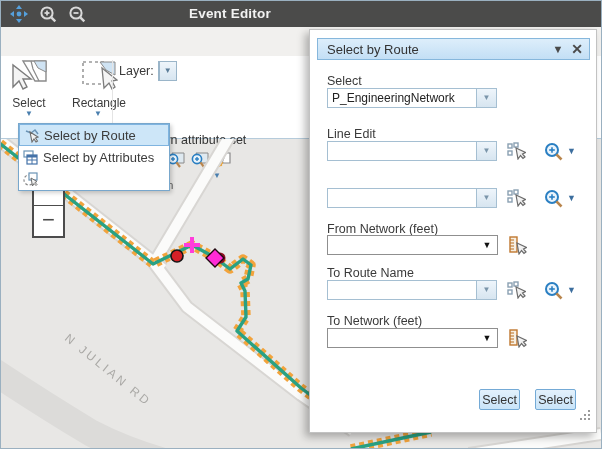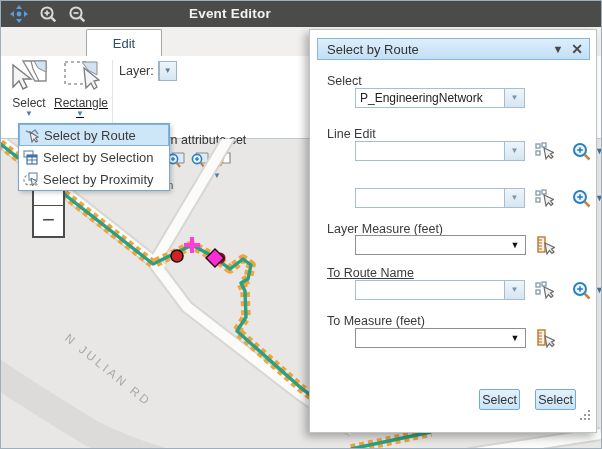--- a/index.html
+++ b/index.html
@@ -45,21 +45,21 @@
   .mitem.hl{background:#cde6f8;border:1px solid #7fb4e0;}
   .mitem .mico{width:17px;height:16px;margin-right:4px;display:flex;align-items:center;justify-content:center;}
   
   .panel{position:absolute;left:308px;top:28px;width:288px;height:404px;background:#fff;border:1px solid #c2c2c2;box-sizing:border-box;box-shadow:-4px 4px 8px rgba(0,0,0,.28);z-index:40;}
   .phead{position:absolute;left:7px;top:8px;width:273px;height:22px;background:linear-gradient(#ddeefb,#c3dff5);border:1px solid #86b7dc;box-sizing:border-box;display:flex;align-items:center;}
   .phead .ptitle{font-size:13px;color:#333;margin-left:9px;flex:1;}
   .phead .pico{color:#4a4a4a;margin-right:8px;cursor:pointer;font-size:11px;}
   .phead .pico.x{font-size:14px;font-weight:bold;margin-right:6px;}
   .flabel{position:absolute;left:17px;font-size:12.5px;color:#3a3a3a;}
   .frow{position:absolute;left:17px;display:flex;align-items:center;}
-  .combo{display:flex;border:1px solid #a5bfd2;height:20px;background:#fff;box-sizing:border-box;margin-left:28px;}
+  .combo{display:flex;border:1px solid #a5bfd2;height:20px;background:#fff;box-sizing:border-box;}
   .combo input{border:none;outline:none;height:100%;padding:0 4px;font-size:12px;font-family:"Liberation Sans",sans-serif;color:#222;background:transparent;}
   .combo .btn{width:19px;background:linear-gradient(#eef5fb,#d7e5f0);border-left:1px solid #a5bfd2;color:#7a95aa;font-size:8px;text-align:center;line-height:18px;cursor:pointer;}
   .combo.measure{border:1px solid #8f8f8f;}
   .combo.measure .arrow{width:20px;text-align:center;color:#111;font-size:9px;line-height:19px;cursor:pointer;}
   .tool{margin-left:10px;cursor:pointer;display:flex;align-items:center;}
   .mag-drop{color:#3c6e9e;font-size:9px;margin-left:3px;cursor:pointer;}
   .pbtn{position:absolute;top:359px;width:41px;height:21px;background:linear-gradient(#e3f1fc,#c9e4f8);border:1px solid #74aad6;border-radius:2px;font-size:12.5px;color:#333;text-align:center;line-height:20px;cursor:pointer;box-sizing:border-box;}
   .grip{position:absolute;right:6px;bottom:12px;width:10px;height:10px;}
   .grip i{position:absolute;width:2px;height:2px;background:#9a9a9a;}
 </style>
@@ -93,37 +93,36 @@
         <circle cx="8" cy="8" r="5.6" fill="none" stroke="#d9d9d9" stroke-width="2"></circle>
         <line x1="5.5" y1="8" x2="10.5" y2="8" stroke="#d9d9d9" stroke-width="1.8"></line>
         <line x1="12.3" y1="12.3" x2="16.3" y2="16.3" stroke="#d9d9d9" stroke-width="2.4"></line>
       </svg>
     </span>
     <span class="title">Event Editor</span>
   </div>
 
   <div class="tabbar">
     <div class="tab map">Map</div>
-    <div class="tab edit">Edit</div>
   </div>
 
   <div class="ribbon">
     <div class="bigbtn" style="left:2px;">
       <span>
         <svg width="40" height="32" viewBox="0 0 40 32">
           <polygon points="14,2 37,2 37,22 26,22" fill="#ffffff" stroke="#8a8a8a" stroke-width="1.4"></polygon>
           <polygon points="25,2 37,2 37,13 29,9" fill="#cfe3f3" stroke="#8a8a8a" stroke-width="1"></polygon>
           <path d="M22,2 L24,10 L30,22" fill="none" stroke="#8a8a8a" stroke-width="1.2"></path>
           <path d="M4,6 L4,28 L10,22 L14,30 L18,28 L14,20 L22,20 Z" fill="#f4f4f4" stroke="#7c7c7c" stroke-width="1.4"></path>
         </svg>
       </span>
       <div class="lbl">Select</div>
       <div class="drop">▼</div>
     </div>
-    <div class="bigbtn" style="left:53px;text-decoration:underline;">
+    <div class="bigbtn" style="left:71px;">
       <span>
         <svg width="40" height="32" viewBox="0 0 40 32">
           <rect x="5" y="3" width="22" height="22" fill="none" stroke="#9a9a9a" stroke-width="1.6" stroke-dasharray="3 3"></rect>
           <polygon points="22,3 37,3 37,16 28,11" fill="#cfe3f3" stroke="#8a8a8a" stroke-width="1"></polygon>
           <path d="M24,9 L26,29 L31,24 L34,30 L37,28 L34,22 L39,21 Z" fill="#f4f4f4" stroke="#7c7c7c" stroke-width="1.3"></path>
         </svg>
       </span>
       <div class="lbl">Rectangle</div>
       <div class="drop">▼</div>
     </div>
@@ -250,31 +249,30 @@
     <div class="mitem">
       <span class="mico">
         <svg width="15" height="15" viewBox="0 0 15 15">
           <rect x="1" y="1" width="9" height="6" fill="#fff" stroke="#6a93b5" stroke-width="1.2"></rect>
           <rect x="4" y="5" width="10" height="9" fill="#fff" stroke="#4472a8" stroke-width="1.2"></rect>
           <rect x="4" y="5" width="10" height="2.5" fill="#4472a8"></rect>
           <line x1="4" y1="10" x2="14" y2="10" stroke="#4472a8" stroke-width="1"></line>
           <line x1="9" y1="7" x2="9" y2="14" stroke="#4472a8" stroke-width="1"></line>
         </svg>
       </span>
-      <span>Select by Selection</span>
+      <span>Select by Attributes</span>
     </div>
     <div class="mitem">
       <span class="mico">
         <svg width="15" height="15" viewBox="0 0 15 15">
           <circle cx="6" cy="8" r="5" fill="none" stroke="#8a8a8a" stroke-width="1.2" stroke-dasharray="2.5 2"></circle>
           <rect x="6" y="1" width="8" height="7" fill="#fff" stroke="#6a93b5" stroke-width="1.2"></rect>
           <path d="M8,6 L9.5,14 L11,11.5 L13,13.5 L14,12.5 L12,10.5 L14,9.5 Z" fill="#f2f2f2" stroke="#6c6c6c" stroke-width="1"></path>
         </svg>
       </span>
-      <span>Select by Proximity</span>
     </div>
   </div>
 
   <div class="panel">
     <div class="phead">
       <span class="ptitle">Select by Route</span>
       <span class="pico">▼</span>
       <span class="pico x">✕</span>
     </div>
 
@@ -332,41 +330,41 @@
         <svg width="20" height="19" viewBox="0 0 20 19">
           <circle cx="8" cy="8" r="6" fill="#eaf4fc" stroke="#2a7fc2" stroke-width="2"></circle>
           <line x1="5.2" y1="8" x2="10.8" y2="8" stroke="#2a7fc2" stroke-width="1.6"></line>
           <line x1="8" y1="5.2" x2="8" y2="10.8" stroke="#2a7fc2" stroke-width="1.6"></line>
           <line x1="12.4" y1="12.4" x2="17.5" y2="17.5" stroke="#b9854c" stroke-width="2.6"></line>
         </svg>
       </span>
       <span class="mag-drop">▼</span>
     </div>
 
-    <div class="flabel" style="top:192px;">Layer Measure (feet)</div>
+    <div class="flabel" style="top:192px;">From Network (feet)</div>
     <div class="frow" style="top:205px;">
       <div class="combo measure">
         <input style="width: 141px;" value="">
         <div class="arrow">▼</div>
       </div>
       <span class="tool">
         <svg width="19" height="19" viewBox="0 0 19 19">
           <rect x="2" y="1" width="7" height="15" fill="#f7efe2" stroke="#c07830" stroke-width="1.4"></rect>
           <g stroke="#c07830" stroke-width="1.1">
             <line x1="2" y1="4" x2="6" y2="4"></line>
               <line x1="2" y1="7" x2="6" y2="7"></line>
               <line x1="2" y1="10" x2="6" y2="10"></line>
               <line x1="2" y1="13" x2="6" y2="13"></line>
           </g>
           <path d="M9,7 L11,18 L13.5,14.5 L16,17.5 L18,16 L15.5,13 L18.5,11.5 Z" fill="#f2f2f2" stroke="#6c6c6c" stroke-width="1.2"></path>
         </svg>
       </span>
     </div>
 
-    <div class="flabel" style="top:236px;text-decoration:underline;">To Route Name</div>
+    <div class="flabel" style="top:236px;">To Route Name</div>
     <div class="frow" style="top:250px;">
       <div class="combo">
         <input style="width: 140px;" value="">
         <div class="btn">▼</div>
       </div>
       <span class="tool">
         <svg width="19" height="18" viewBox="0 0 19 18">
           <g fill="none" stroke="#8aa0b2" stroke-width="1.4">
             <rect x="1" y="2" width="4" height="4"></rect>
               <rect x="1" y="9" width="4" height="4"></rect>
@@ -379,21 +377,21 @@
         <svg width="20" height="19" viewBox="0 0 20 19">
           <circle cx="8" cy="8" r="6" fill="#eaf4fc" stroke="#2a7fc2" stroke-width="2"></circle>
           <line x1="5.2" y1="8" x2="10.8" y2="8" stroke="#2a7fc2" stroke-width="1.6"></line>
           <line x1="8" y1="5.2" x2="8" y2="10.8" stroke="#2a7fc2" stroke-width="1.6"></line>
           <line x1="12.4" y1="12.4" x2="17.5" y2="17.5" stroke="#b9854c" stroke-width="2.6"></line>
         </svg>
       </span>
       <span class="mag-drop">▼</span>
     </div>
 
-    <div class="flabel" style="top:284px;">To Measure (feet)</div>
+    <div class="flabel" style="top:284px;">To Network (feet)</div>
     <div class="frow" style="top:298px;">
       <div class="combo measure">
         <input style="width: 141px;" value="">
         <div class="arrow">▼</div>
       </div>
       <span class="tool">
         <svg width="19" height="19" viewBox="0 0 19 19">
           <rect x="2" y="1" width="7" height="15" fill="#f7efe2" stroke="#c07830" stroke-width="1.4"></rect>
           <g stroke="#c07830" stroke-width="1.1">
             <line x1="2" y1="4" x2="6" y2="4"></line>

